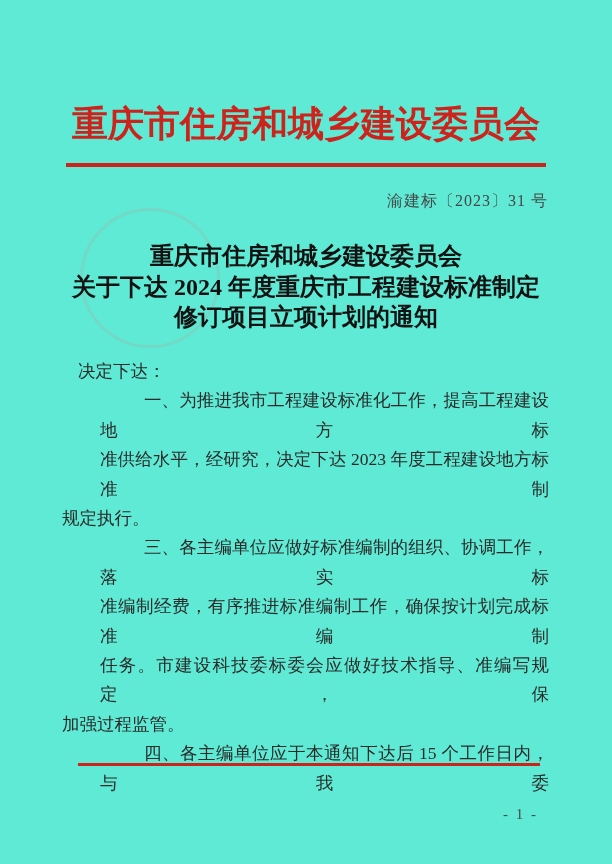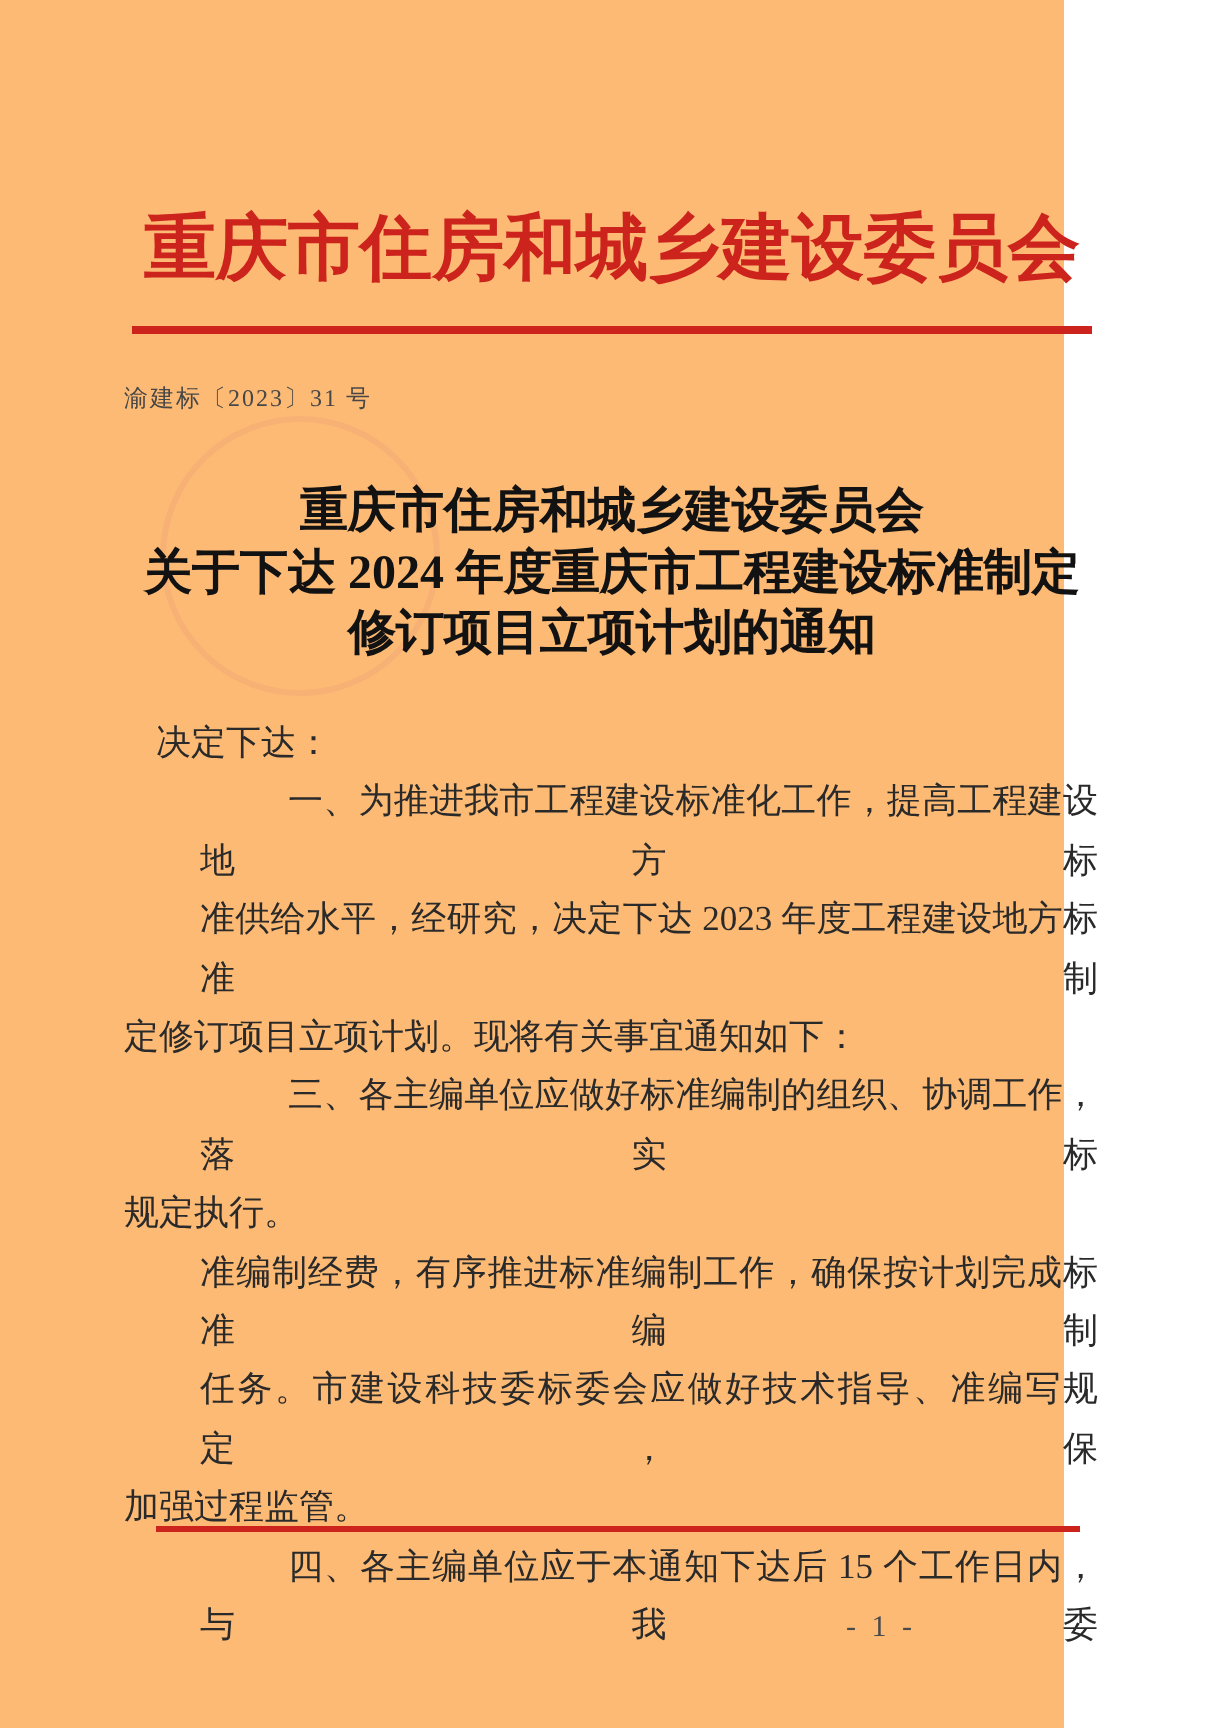--- a/index.html
+++ b/index.html
@@ -5,22 +5,22 @@
   :root { --accent-red: #cc241d; }
   * { margin: 0; padding: 0; box-sizing: border-box; }
   html, body { background: #ffffff; }
   body {
     width: 612px; height: 864px;
     font-family: "Liberation Serif", "DejaVu Serif", serif;
     position: relative; overflow: hidden;
   }
   .page {
     position: absolute; inset: 0;
-    width: 532px; height: 864px;
-    background: #fdba74;
+    width: 612px; height: 864px;
+    background: #5eead4;
   }
   
   .seal-ghost {
     position: absolute; left: 80px; top: 208px;
     width: 140px; height: 140px; border-radius: 50%;
     border: 3px solid rgba(222, 128, 122, 0.16);
     pointer-events: none;
   }
   .agency-title {
     position: absolute; top: 100px; left: 0; width: 612px;
@@ -30,22 +30,22 @@
     white-space: nowrap;
   }
   .header-rule {
     position: absolute; top: 163px; left: 66px; width: 480px;
     height: 1.5px;
     border-top: 2.5px solid var(--accent-red);
     border-bottom: 2px solid var(--accent-red);
   }
   .doc-number {
     position: absolute; top: 191px; left: 62px; width: 486px;
-    text-align: left;
-    font-size: 12px; color: #474747; letter-spacing: 1px;
+    text-align: right;
+    font-size: 16px; color: #474747; letter-spacing: 1px;
     white-space: nowrap;
   }
   .notice-title {
     position: absolute; top: 241px; left: 0; width: 612px;
     text-align: center;
     font-size: 24px; font-weight: bold; color: #121212;
     line-height: 30.5px;
   }
   .notice-title .t-line { white-space: nowrap; }
   .body-block {
@@ -87,23 +87,22 @@
   <div class="notice-title">
     <div class="t-line">重庆市住房和城乡建设委员会</div>
     <div class="t-line">关于下达 2024 年度重庆市工程建设标准制定</div>
     <div class="t-line">修订项目立项计划的通知</div>
   </div>
 
   <div class="body-block">
     <div class="l salutation">决定下达：</div>
     <div class="l indent full">一、为推进我市工程建设标准化工作，提高工程建设地方标</div>
     <div class="l full">准供给水平，经研究，决定下达 2023 年度工程建设地方标准制</div>
-    <div class="l">定修订项目立项计划。现将有关事宜通知如下：</div>
+    <div class="l">规定执行。</div>
     <div class="l indent full">三、各主编单位应做好标准编制的组织、协调工作，落实标</div>
-    <div class="l">规定执行。</div>
     <div class="l full">准编制经费，有序推进标准编制工作，确保按计划完成标准编制</div>
     <div class="l full">任务。市建设科技委标委会应做好技术指导、准编写规定，保</div>
     <div class="l">加强过程监管。</div>
     <div class="l indent full">四、各主编单位应于本通知下达后 15 个工作日内，与我委</div>
 
   </div>
 
   <div class="bottom-rule"></div>
 
   <div class="page-number">- 1 -</div>

